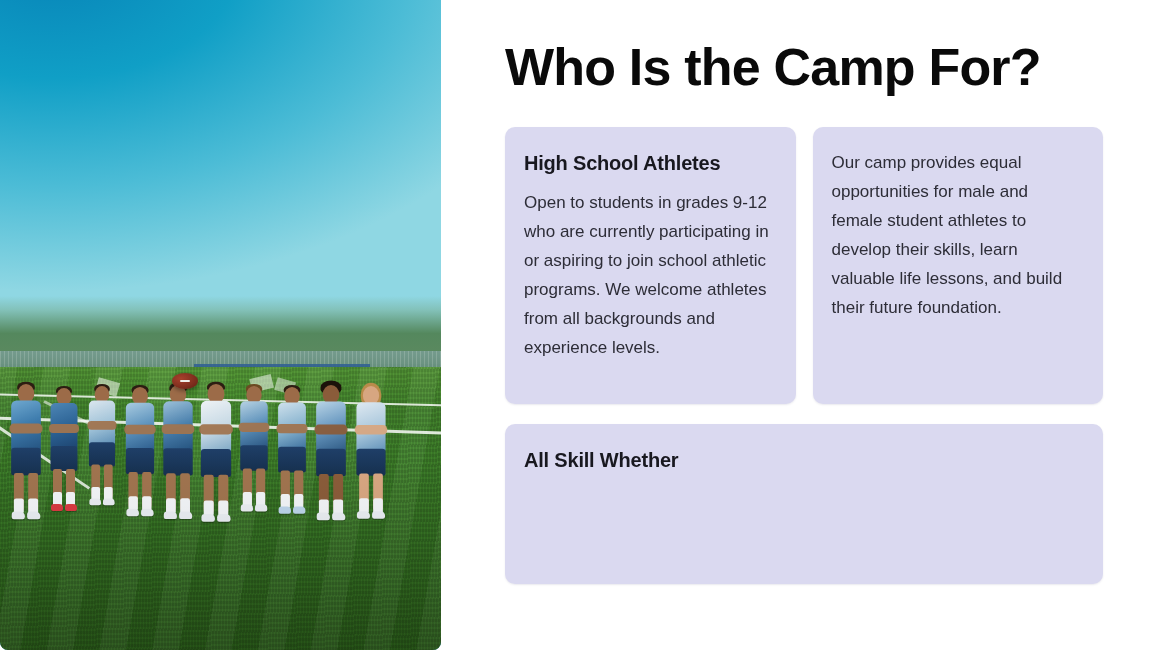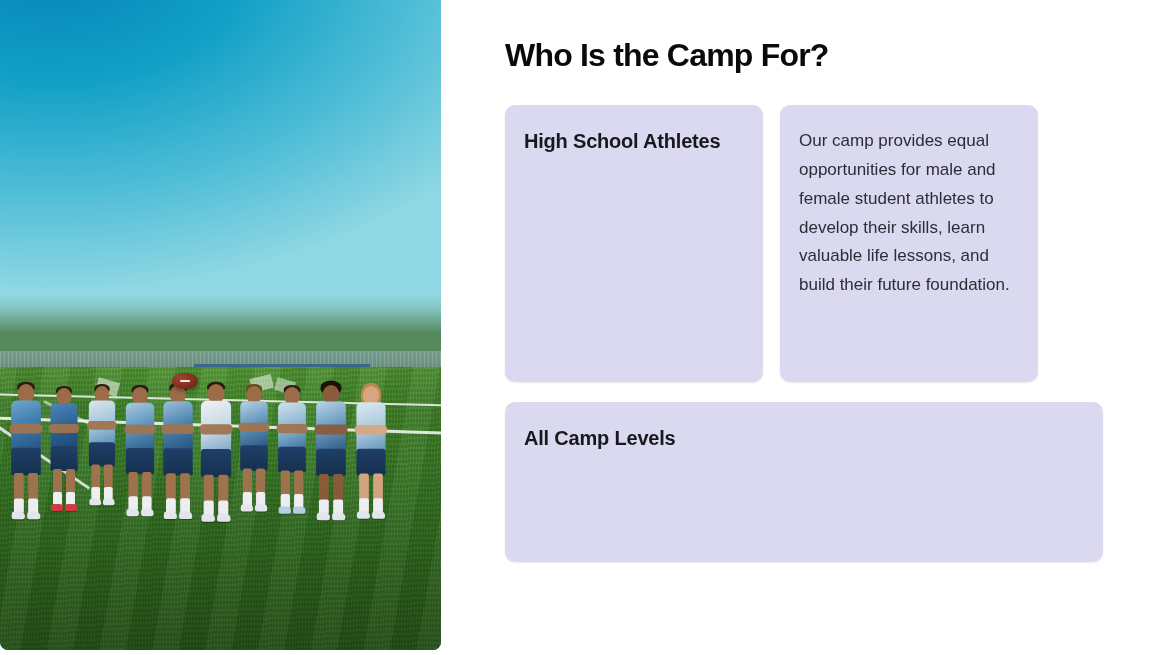--- a/index.html
+++ b/index.html
@@ -240,21 +240,21 @@
   .content {
     position: absolute;
     left: 505px;
     top: 0;
     width: 598px;
     height: 655px;
   }
 
   .section-title {
     margin-top: 38px;
-    font-size: 32px;
+    font-size: 52px;
     line-height: 1.12;
     font-weight: 700;
     letter-spacing: -0.8px;
     color: #0a0a0a;
     font-family: "Liberation Sans", sans-serif;
   }
 
   .cards-row {
     display: flex;
     gap: 17px;
@@ -262,21 +262,21 @@
     align-items: stretch;
   }
 
   .card {
     background: #dad9f0;
     border-radius: 10px;
     padding: 22px 24px 24px 19px;
     box-shadow: 0 1px 2px rgba(40,35,90,0.10);
   }
 
-  .card-top { width: 258px; min-height: 277px; }
+  .card-top { width: 291px; min-height: 277px; }
 
   .card-wide {
     width: 598px;
     min-height: 160px;
     margin-top: 20px;
   }
 
   .card-title {
     font-size: 20px;
     font-weight: 700;
@@ -459,27 +459,28 @@
   </div>
 
   <div class="content">
 
     <h1 class="section-title">Who Is the Camp For?</h1>
 
     <div class="cards-row">
 
       <div class="card card-top">
         <div class="card-title">High School Athletes</div>
+        <div class="card-body">Open to students in grades 9-12 who are currently participating in or aspiring to join school athletic programs. We welcome athletes from all backgrounds and experience levels.</div>
       </div>
 
       <div class="card card-top">
         <div class="card-body">Our camp provides equal opportunities for male and female student athletes to develop their skills, learn valuable life lessons, and build their future foundation.</div>
       </div>
 
     </div>
 
     <div class="card card-wide">
-      <div class="card-title">All Camp Levels</div>
+      <div class="card-title">All Skill Whether</div>
     </div>
 
   </div>
 
 </div>
 
 </body></html>

